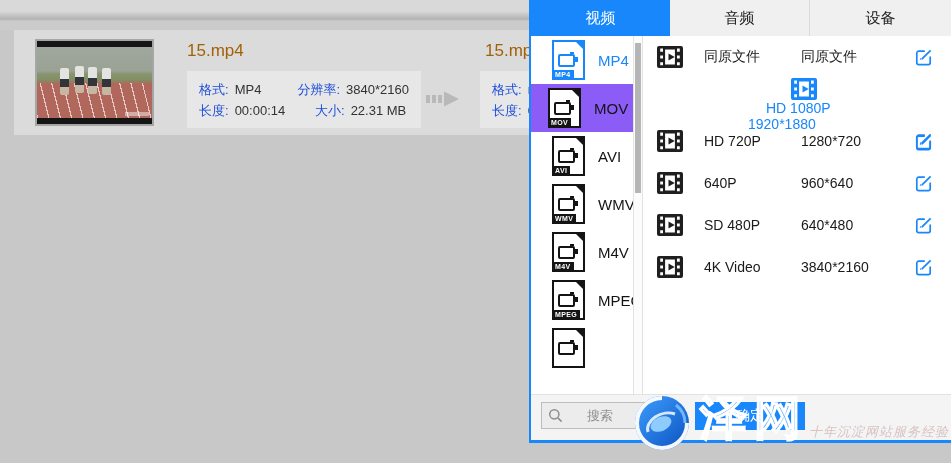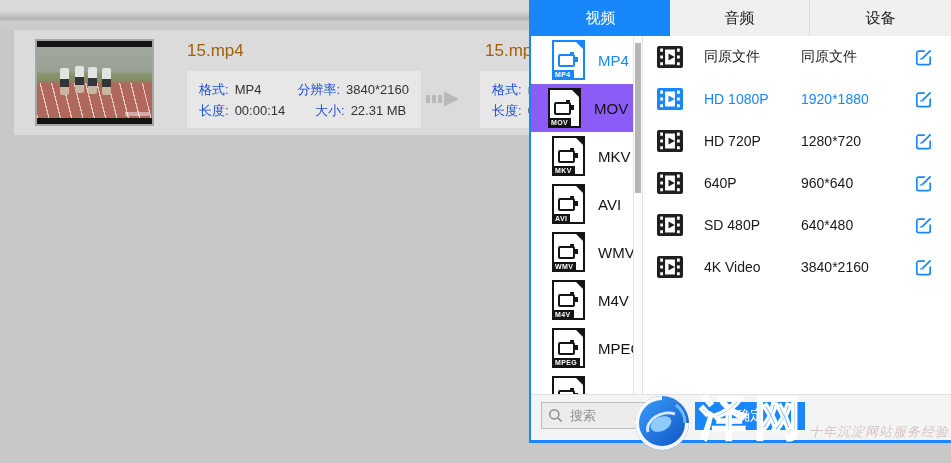--- a/index.html
+++ b/index.html
@@ -53,30 +53,30 @@
   .cam::before{content:"";position:absolute;right:-1px;top:-4px;width:4px;height:2px;background:var(--c);}
   .band{position:absolute;left:-2px;bottom:-2px;background:var(--c);color:#fff;
     font-style:normal;font-size:7px;font-weight:bold;line-height:10px;padding:0 3px;letter-spacing:.4px;}
   
   .sbar{width:8px;background:#fcfcfc;border-left:1px solid #e3e3e3;border-right:1px solid #e3e3e3;
     box-sizing:content-box;position:relative;flex:0 0 8px;}
   .sthumb{position:absolute;left:1px;top:7px;width:6px;height:150px;background:#b5b5b5;}
   
   .panel{flex:1;padding-top:0;background:#fff;}
   .prow{height:42px;display:flex;align-items:center;padding-left:14px;font-size:14px;color:#1a1a1a;cursor:pointer;}
-  .prow.sel{color:#1787fb;}
+  .prow.sel{color:#1787fb;flex-direction:column;}
   .picon{flex:0 0 auto;display:flex;color:#1f1f1f;}
   .prow.sel .picon{color:#1787fb;}
   .pname{width:97px;margin-left:21px;}
   .pres{width:112px;}
   .pedit{margin-left:auto;margin-right:17px;display:flex;cursor:pointer;}
   
   .pfoot{flex:0 0 45px;background:#f4f4f4;border-top:1px solid #e2e2e2;position:relative;}
   .search{position:absolute;left:10px;top:7px;width:131px;height:27px;box-sizing:border-box;
-    background:#ececec;border:1px solid #bdbdbd;display:flex;align-items:center;padding:0 6px;}
+    background:#ececec;border:1px solid #bdbdbd;display:flex;align-items:center;padding:0 6px;gap:17px;}
   .search input{border:none;background:transparent;outline:none;width:95px;margin-left:5px;
     font-size:13px;color:#555;font-family:inherit;}
   .search input::placeholder{color:#8f8f8f;}
   .confirm{position:absolute;left:164px;top:7px;width:110px;height:28px;background:#1787fb;
     color:#fff;border:none;font-size:14px;font-family:inherit;cursor:pointer;}
   
   .wm{position:absolute;inset:0;pointer-events:none;z-index:40;}
   .wm-logo{position:absolute;left:630px;top:391px;}
   .wm-text{position:absolute;left:700px;top:392px;font-size:47px;font-weight:bold;letter-spacing:7px;
     color:rgba(255,255,255,0.22);-webkit-text-stroke:1.5px #ffffff;line-height:1.1;white-space:nowrap;}
@@ -152,28 +152,20 @@
             </span>
           <span class="flabel">MP4</span>
         </div>
         <div class="fmt hov">
           <span class="ficon">
               <span class="fold"></span>
               <span class="cam"></span>
               <i class="band">MOV</i>
             </span>
           <span class="flabel">MOV</span>
-        </div>
-        <div class="fmt">
-          <span class="ficon">
-              <span class="fold"></span>
-              <span class="cam"></span>
-              <i class="band">MKV</i>
-            </span>
-          <span class="flabel">MKV</span>
         </div>
         <div class="fmt">
           <span class="ficon">
               <span class="fold"></span>
               <span class="cam"></span>
               <i class="band">AVI</i>
             </span>
           <span class="flabel">AVI</span>
         </div>
         <div class="fmt">

